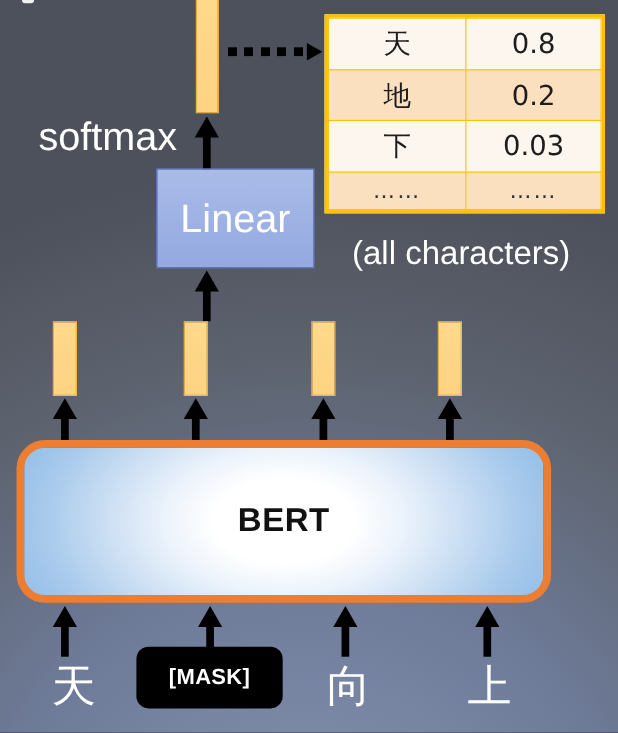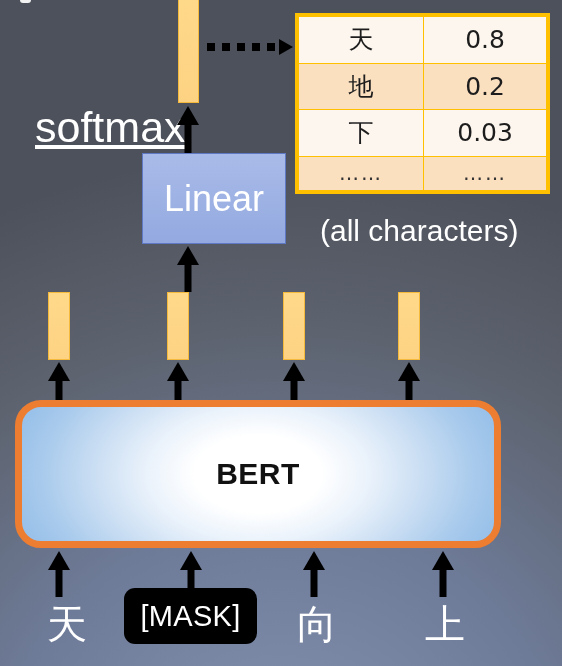--- a/index.html
+++ b/index.html
@@ -126,24 +126,23 @@
     font-size: 20px;
     letter-spacing: 2px;
     color: #333;
   }
 
   
   .label-softmax {
     position: absolute;
     left: 35px;
     top: 103px;
-    font-size: 43px;
+    font-size: 36px;
     color: #ffffff;
     white-space: nowrap;
-    text-decoration: underline;
   }
   .label-allchars {
     position: absolute;
     left: 320px;
     top: 214px;
     font-size: 30px;
     color: #ffffff;
     white-space: nowrap;
   }
 
@@ -209,22 +208,22 @@
     top: 588px;
     width: 133px;
     height: 56px;
     background: #000000;
     border-radius: 11px;
     display: flex;
     align-items: center;
     justify-content: center;
   }
   .token-mask span {
-    font-size: 29px;
-    font-weight: normal;
+    font-size: 20px;
+    font-weight: bold;
     color: #ffffff;
     letter-spacing: 0.3px;
   }
 </style>
 </head>
 <body>
 
 <div id="canvas">
 
   <div class="top-fragment"></div>

